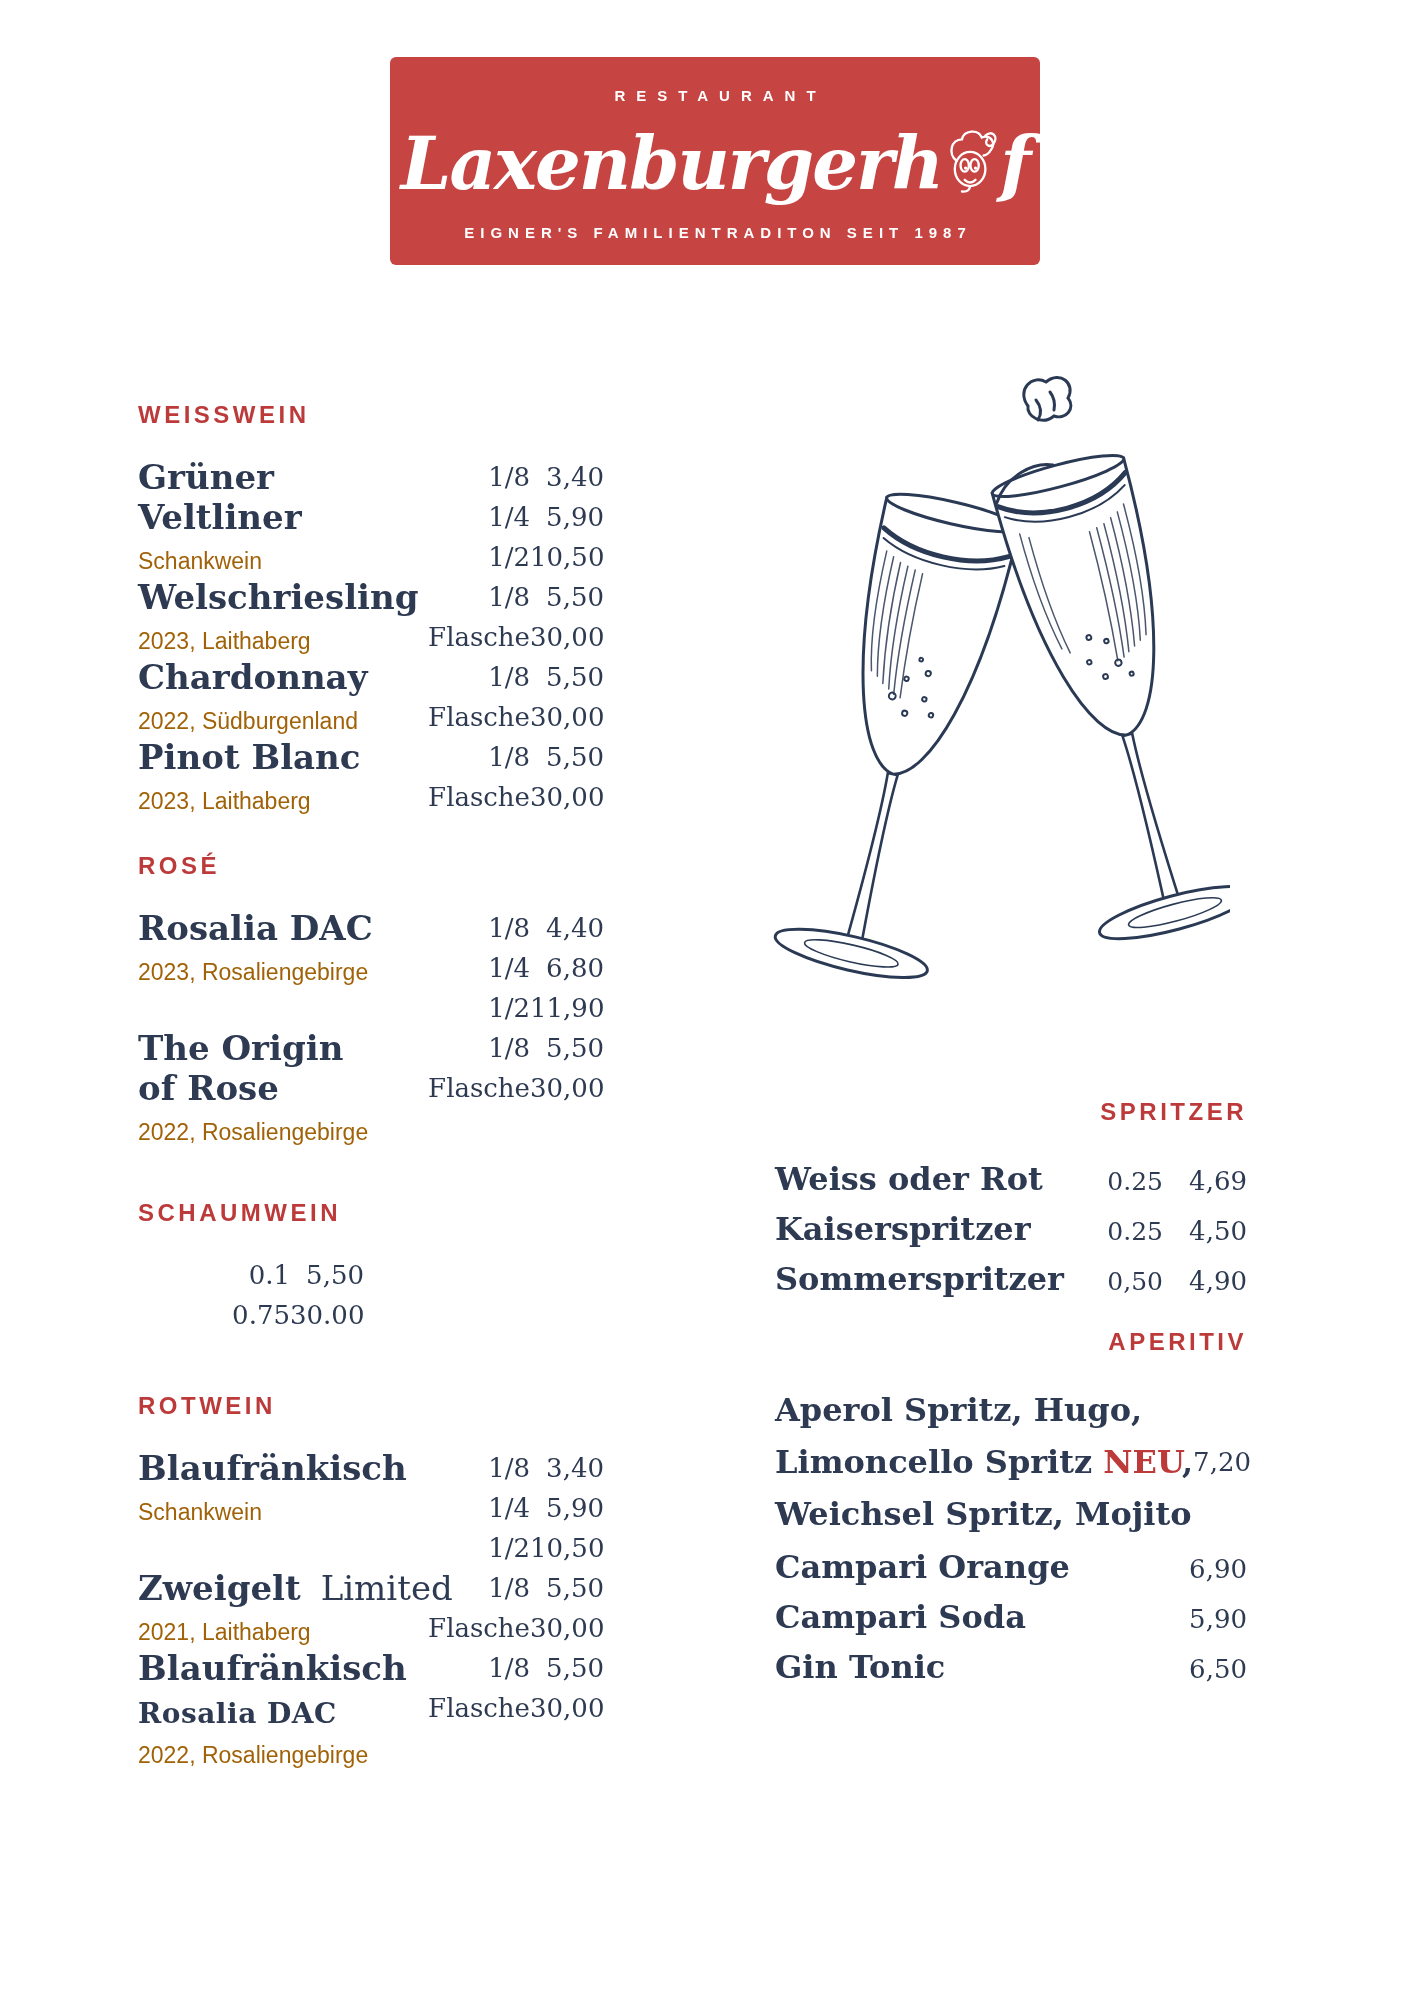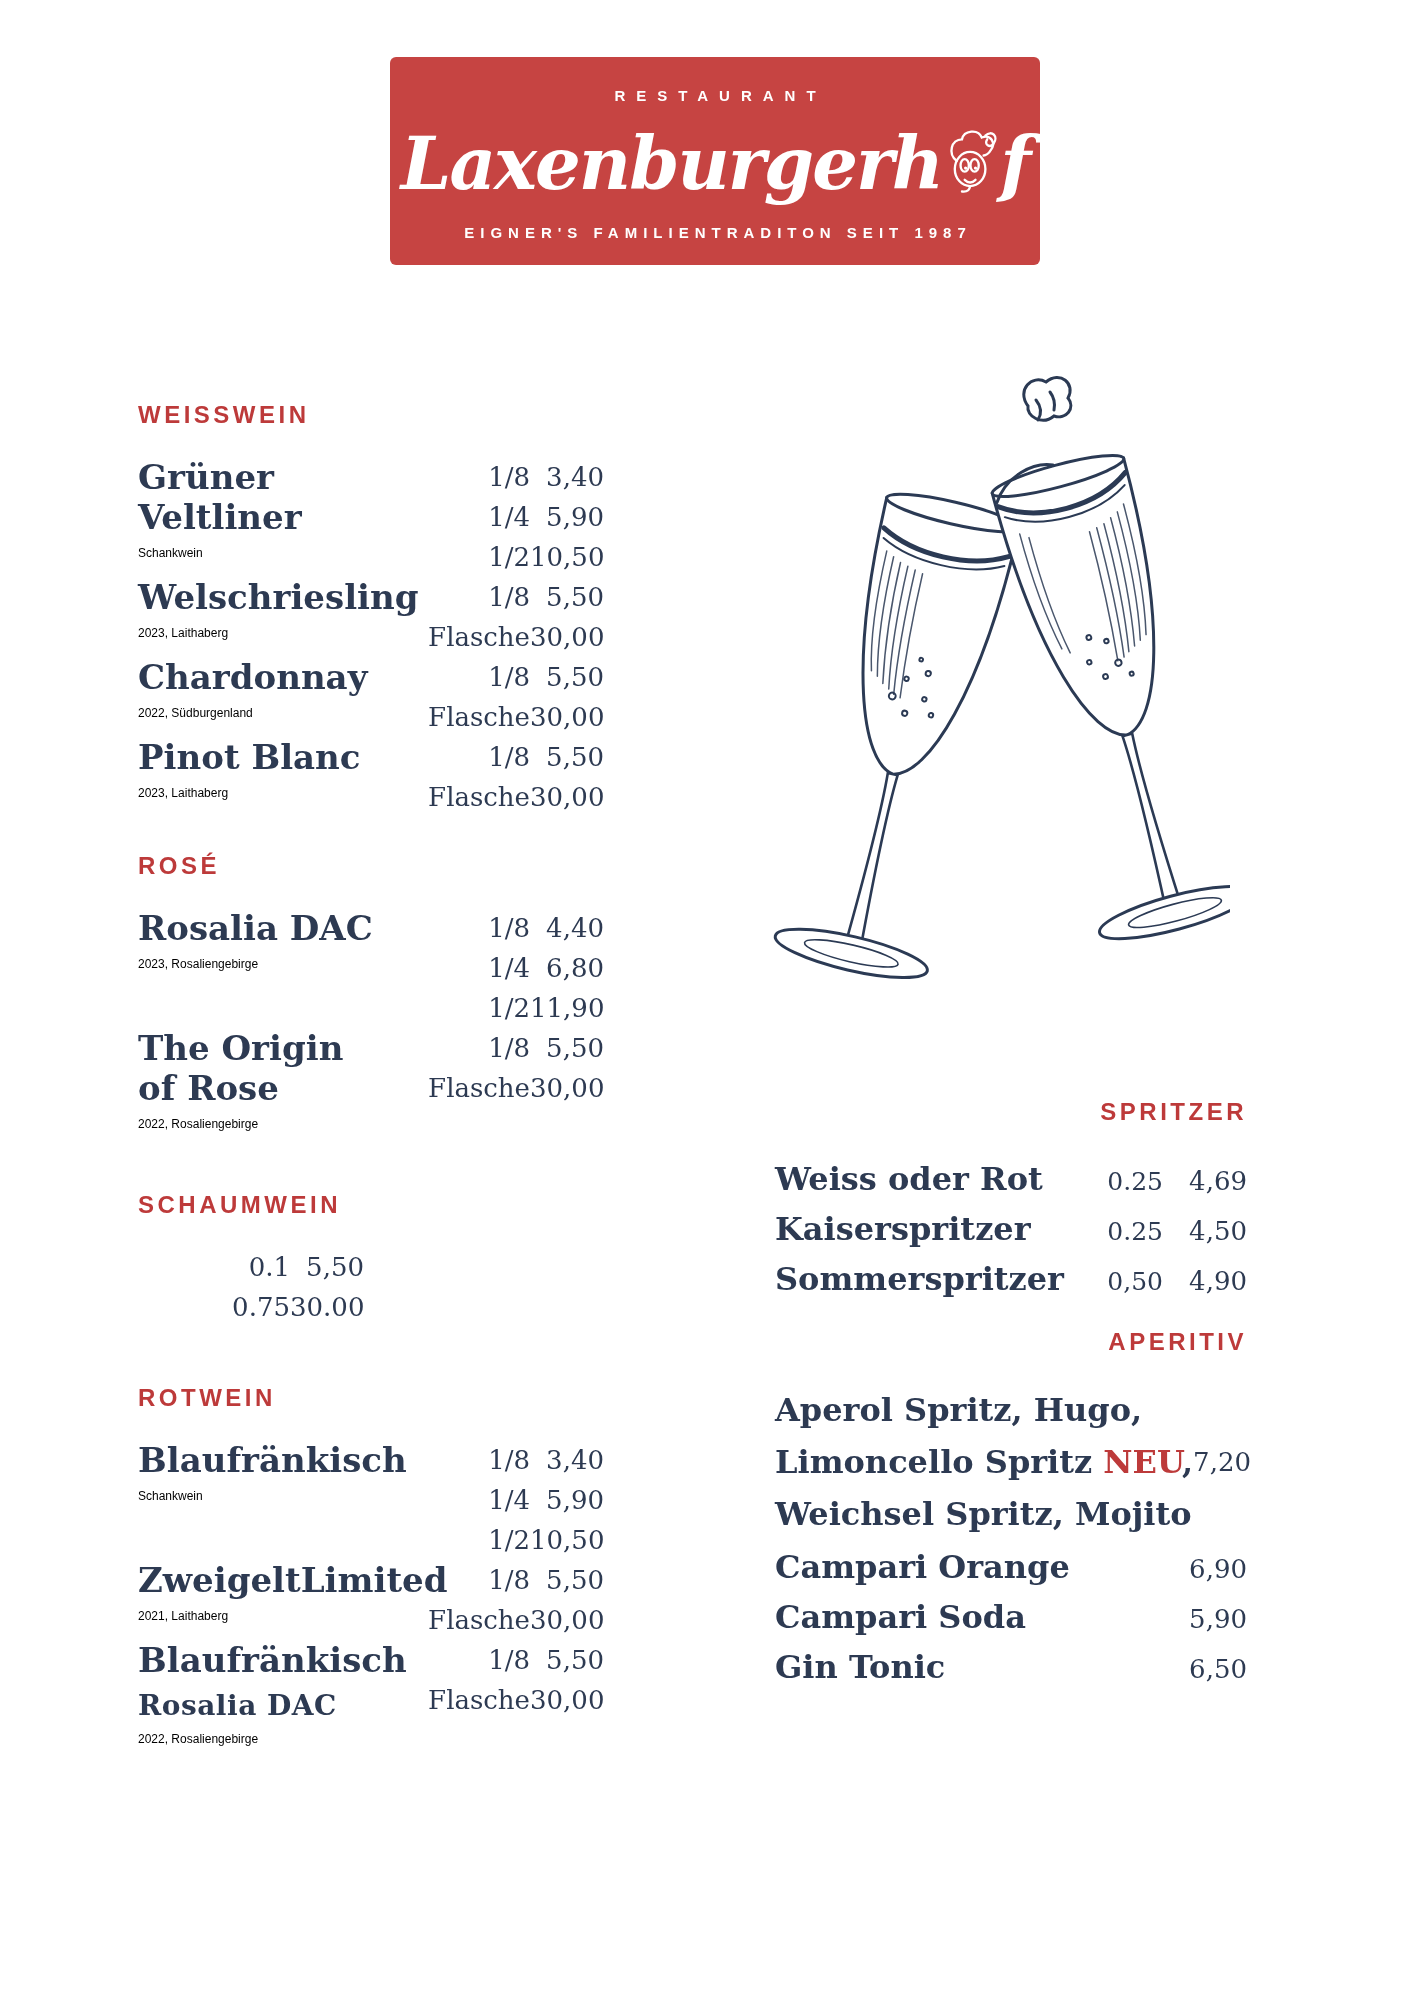--- a/index.html
+++ b/index.html
@@ -39,25 +39,25 @@
 
   
   .left-col{position:absolute;left:138px;top:403px;width:466px;}
   .menu-section{margin:0;}
   .sec-rose{margin-top:37px;}
   .sec-schaumwein{margin-top:55px;}
   .sec-rotwein{margin-top:59px;}
   .wine-item{display:flex;align-items:flex-start;}
   .wine-info{flex:1;min-width:0;}
   .wine-name{font-size:34px;font-weight:600;line-height:40px;}
-  .wine-name-light{font-weight:700;margin-left:0;}
+  .wine-name-light{font-weight:400;margin-left:20px;}
   .wine-subname{font-size:28px;font-weight:600;line-height:34px;margin-top:9px;letter-spacing:.5px;}
   .wine-sub{
-    font-family:"Liberation Sans",sans-serif;font-size:12px;line-height:28px;
-    margin-top:2px;color:#000000;
+    font-family:"Liberation Sans",sans-serif;font-size:23px;line-height:28px;
+    margin-top:10px;color:#a16207;
   }
   .price-table{width:226px;flex-shrink:0;}
   .price-row{display:flex;height:40px;line-height:40px;align-items:baseline;}
   .price-size{flex:1;text-align:right;font-size:26px;}
   .price-val{width:74px;text-align:right;font-size:26px;}
 
   
   .spritzer-block{position:absolute;left:775px;top:1100px;width:472px;}
   .aperitiv-block{position:absolute;left:775px;top:1330px;width:472px;}
   .drink-row{display:flex;align-items:baseline;height:50px;line-height:50px;}

